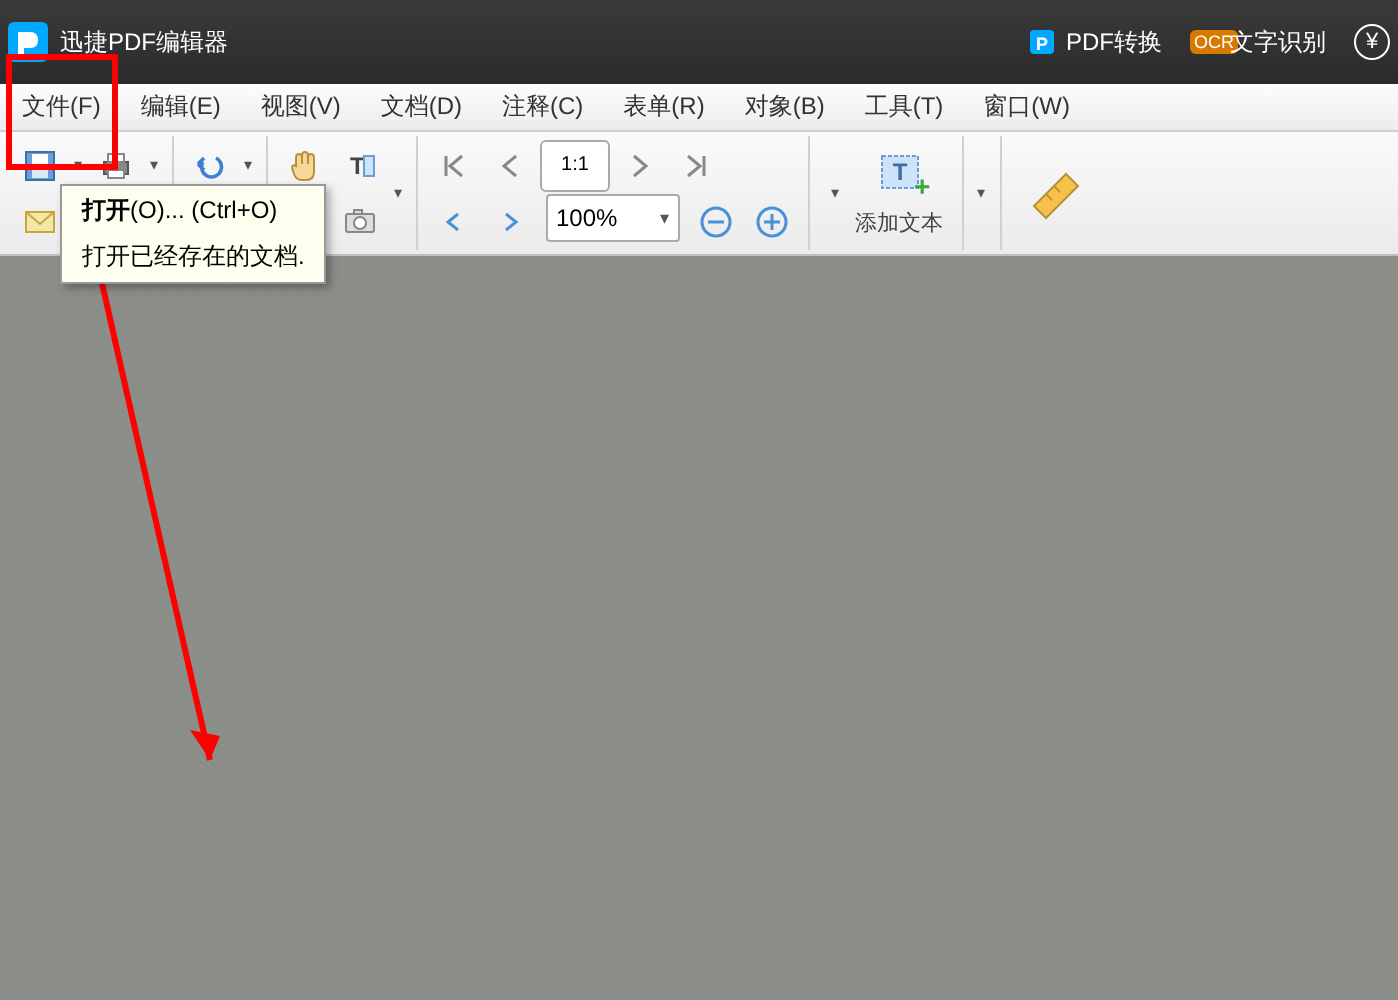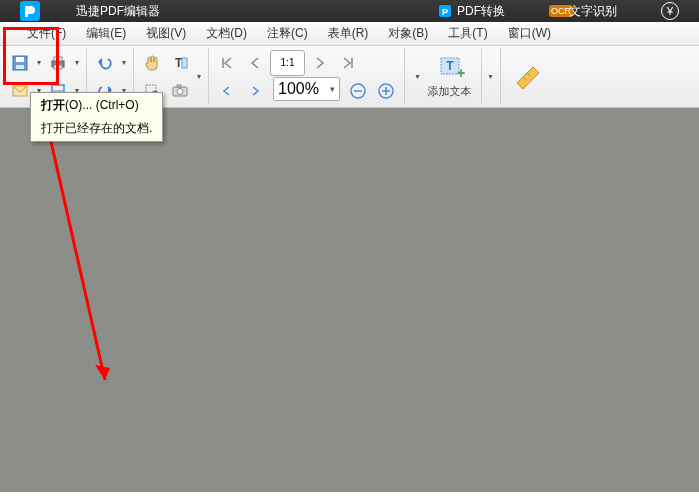--- a/index.html
+++ b/index.html
@@ -1,44 +1,44 @@
 <!DOCTYPE html>
 <html><head>
 <meta charset="utf-8">
 <style>
 * { margin: 0; padding: 0; box-sizing: border-box; font-family: "Microsoft YaHei", sans-serif; }
 body { width: 699px; height: 500px; overflow: hidden; background: #fff; }
 
-.titlebar { height: 22px; background: linear-gradient(#3a3a3a, #2b2b2b); display: flex; align-items: center; padding: 0 20px; color: #fff; font-size: 12px; gap: 30px; }
+.titlebar { height: 42px; background: linear-gradient(#3a3a3a, #2b2b2b); display: flex; align-items: center; padding: 0 4px; color: #fff; font-size: 12px; }
 .titlebar .logo { width: 20px; height: 20px; background: #00a8ff; border-radius: 3px; display: flex; align-items: center; justify-content: center; margin-right: 6px; }
 .titlebar .spacer { flex: 1; }
 .titlebar .right-item { display: flex; align-items: center; margin-left: 14px; cursor: pointer; }
 .titlebar .right-item .ico { width: 16px; height: 16px; margin-right: 4px; }
 .ocr-badge { background: #d97a00; border-radius: 3px; padding: 1px 2px; font-size: 9px; line-height: 10px; }
 .yen-circle { width: 18px; height: 18px; border: 1.5px solid #fff; border-radius: 50%; display: flex; align-items: center; justify-content: center; font-size: 11px; }
 
-.menubar { height: 24px; background: linear-gradient(#fdfdfd, #ececec); border-bottom: 1px solid #cfcfcf; display: flex; align-items: center; padding: 0 17px; font-size: 12px; color: #333; }
+.menubar { height: 24px; background: linear-gradient(#fdfdfd, #ececec); border-bottom: 1px solid #cfcfcf; display: flex; align-items: center; padding: 0 1px; font-size: 12px; color: #333; }
 .menubar .menu-item { padding: 2px 10px; cursor: pointer; }
 
 .toolbar { height: 62px; background: linear-gradient(#fafafa, #ebebeb); border-bottom: 1px solid #bfbfbf; display: flex; align-items: center; padding: 2px 2px; font-size: 11px; position: relative; overflow: visible; }
 .tb-group { display: flex; align-items: center; height: 100%; padding: 0 4px; border-right: 1px solid #d0d0d0; }
 .tb-big { display: flex; flex-direction: column; align-items: center; justify-content: center; width: 54px; height: 56px; cursor: pointer; border-radius: 3px; }
 .tb-big .lbl { font-size: 11px; color: #444; margin-top: 2px; }
 .tb-small { width: 26px; height: 26px; display: flex; align-items: center; justify-content: center; cursor: pointer; border-radius: 3px; margin: 1px; }
 .tb-col { display: flex; flex-direction: column; }
 .tb-row { display: flex; }
 .dropdown-arrow { width: 10px; display: flex; align-items: center; justify-content: center; font-size: 8px; color: #555; cursor: pointer; }
 
 .highlight-box { position: absolute; left: 3px; top: 27px; width: 56px; height: 58px; border: 3px solid #ff0000; z-index: 10; pointer-events: none; }
 .tooltip { position: absolute; left: 30px; top: 92px; background: #fffff0; border: 1px solid #999; padding: 4px 10px; font-size: 12px; box-shadow: 2px 2px 4px rgba(0,0,0,0.3); z-index: 20; }
 .tooltip .tt-title { margin-bottom: 6px; }
 .arrow-line { position: absolute; z-index: 15; pointer-events: none; }
 
 .zoom-box { display: flex; align-items: center; height: 24px; border: 1px solid #aaa; background: #fff; border-radius: 2px; margin: 0 4px; }
-.zoom-box input { width: 52px; border: none; outline: none; font-size: 16px; padding: 2px 4px; text-align: left; }
+.zoom-box input { width: 52px; border: none; outline: none; font-size: 12px; padding: 2px 4px; text-align: left; }
 .zoom-box .zd { padding: 0 4px; cursor: pointer; font-size: 9px; color: #555; }
 
 .canvas { height: calc(500px - 30px - 24px - 62px); background: #8a8d88; position: relative; }
 .canvas::after { content: ""; position: absolute; inset: 0; background-image: repeating-linear-gradient(45deg, rgba(255,255,255,0.02) 0 1px, transparent 1px 3px); }
 
 svg { display: block; }
 </style>
 </head>
 <body>
 

